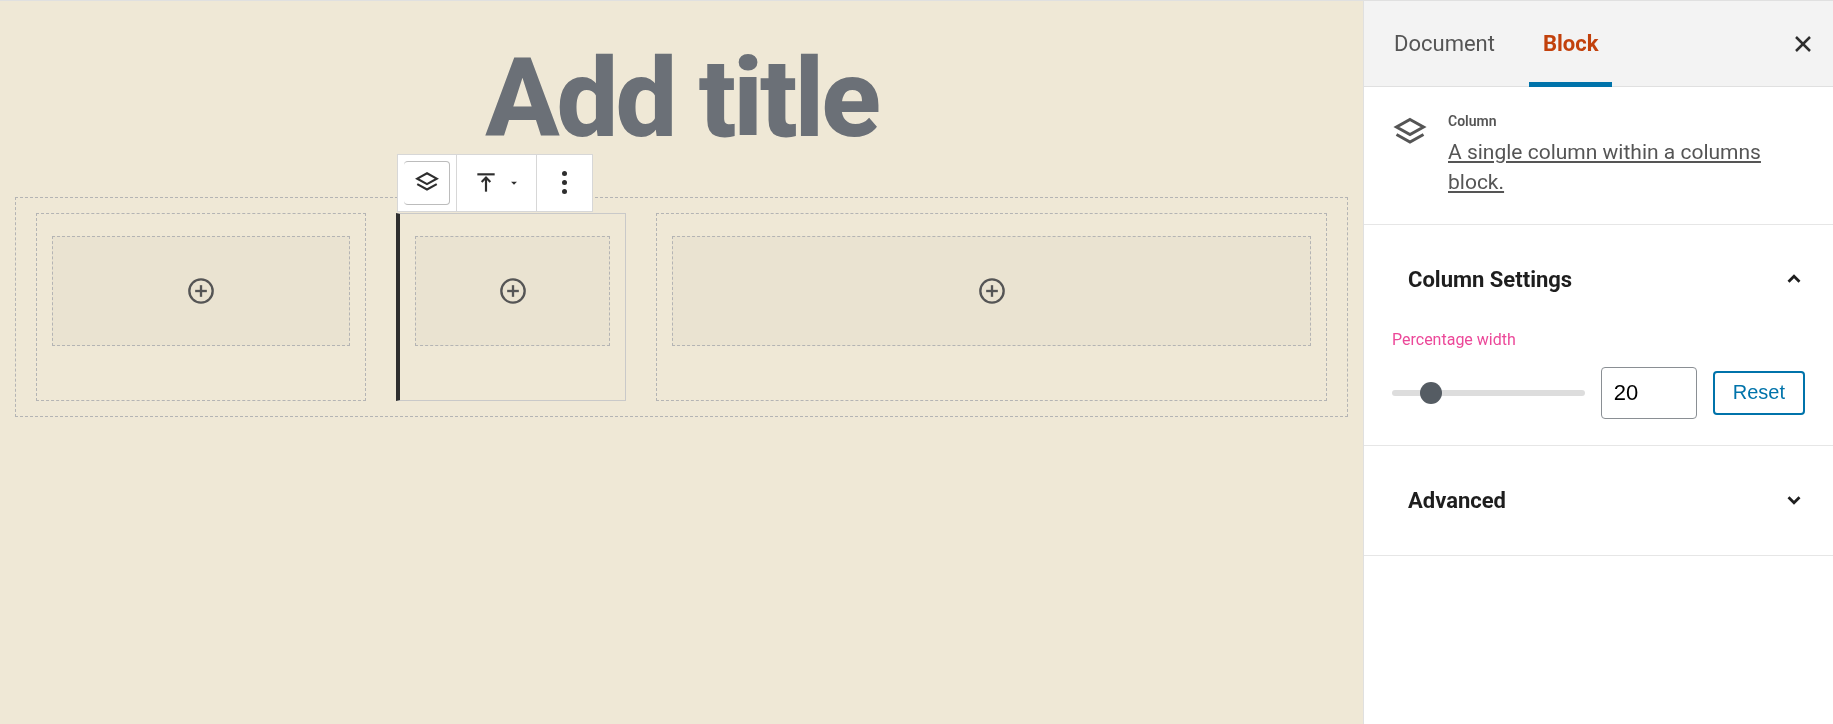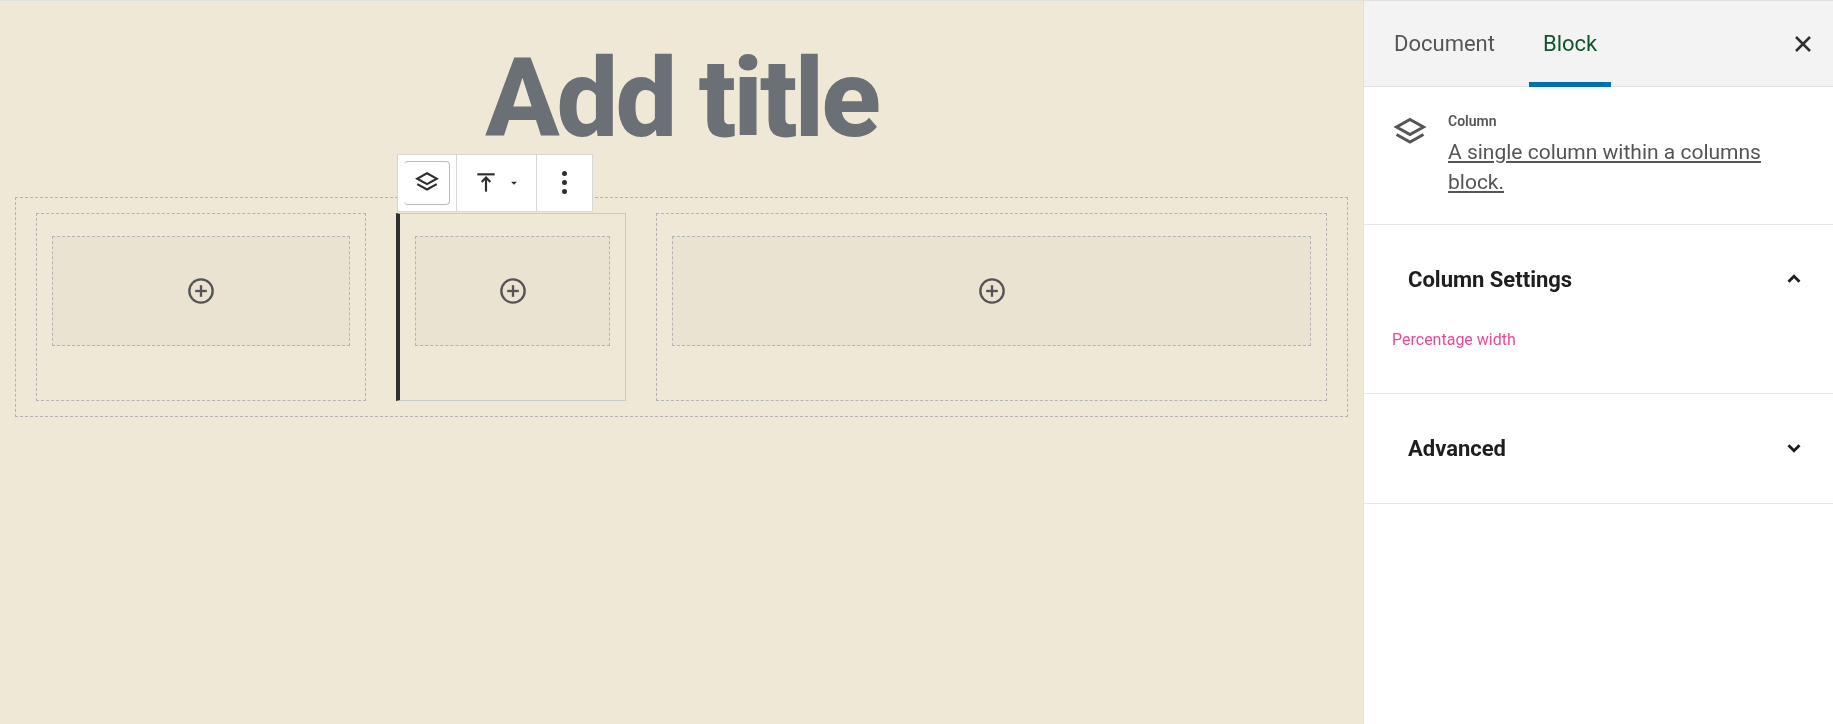--- a/index.html
+++ b/index.html
@@ -135,22 +135,22 @@
     padding: 0 24px;
     height: 100%;
     display: flex;
     align-items: center;
     font-size: 22px;
     color: #555;
     cursor: pointer;
     position: relative;
   }
   .sb-tab.active {
-    color: #14532d;
-    font-weight: 400;
+    color: #c2410c;
+    font-weight: 700;
   }
   .sb-tab.active::after {
     content: "";
     position: absolute;
     left: 10px;
     right: 10px;
     bottom: -1px;
     height: 5px;
     background: #0073aa;
   }
@@ -359,20 +359,27 @@
 
     <div class="sb-section">
       <div class="sb-panel-header">
         <h4>Column Settings</h4>
         <svg class="chev-icon" viewBox="0 0 24 24" fill="none" stroke="#1e1e1e" stroke-width="3">
           <polyline points="6,15 12,9 18,15"></polyline>
         </svg>
       </div>
       <div class="sb-panel-body">
         <div class="field-label">Percentage width</div>
+        <div class="slider-row">
+          <div class="slider-track">
+            <div class="slider-thumb" style="left:20%;"></div>
+          </div>
+          <input class="slider-value" type="text" value="20" style="">
+          <button class="reset-btn">Reset</button>
+        </div>
       </div>
     </div>
 
     <div class="sb-section">
       <div class="sb-panel-header">
         <h4>Advanced</h4>
         <svg class="chev-icon" viewBox="0 0 24 24" fill="none" stroke="#1e1e1e" stroke-width="3">
           <polyline points="6,9 12,15 18,9"></polyline>
         </svg>
       </div>

